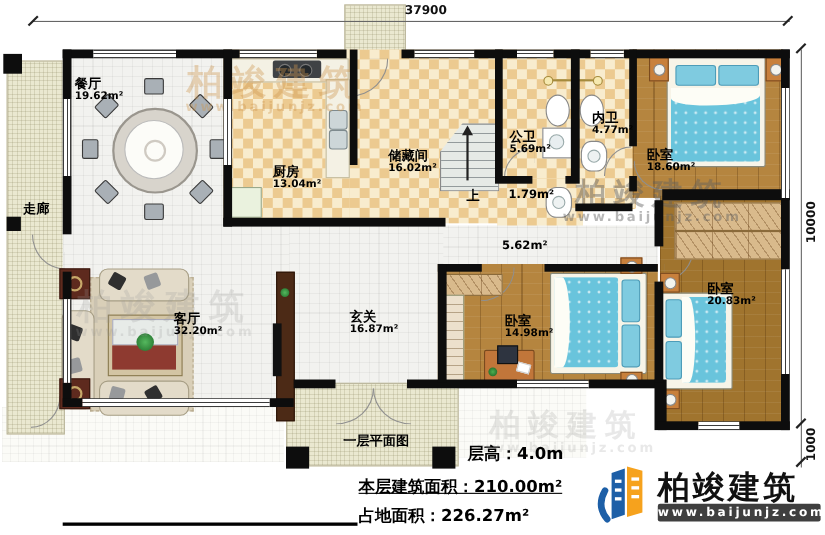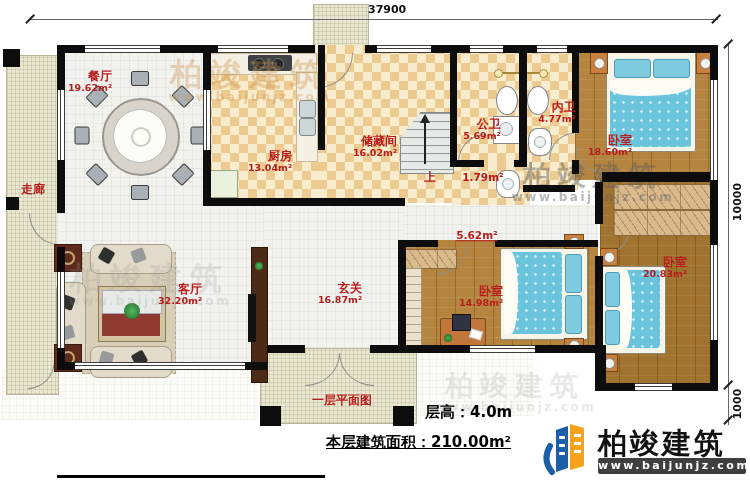--- a/index.html
+++ b/index.html
@@ -25,22 +25,22 @@
                      repeating-linear-gradient(90deg,rgba(0,0,0,.035) 0 1px,transparent 1px 7px);}
   
   .wall{position:absolute;background:#0d0d0d;z-index:30;}
   .pillar{position:absolute;background:#0d0d0d;z-index:32;}
   .win-h{position:absolute;height:8px;z-index:31;
     background:linear-gradient(to bottom,#3c3c3c 0 1px,#fff 1px 3.5px,#3c3c3c 3.5px 4.5px,#fff 4.5px 7px,#3c3c3c 7px 8px);}
   .win-v{position:absolute;width:8px;z-index:31;
     background:linear-gradient(to right,#3c3c3c 0 1px,#fff 1px 3.5px,#3c3c3c 3.5px 4.5px,#fff 4.5px 7px,#3c3c3c 7px 8px);}
   .arc{position:absolute;z-index:9;border:0 solid #8f8f8f;}
   
-  .rlabel{position:absolute;z-index:40;transform:translate(-50%,-50%);text-align:right;
-    font-weight:bold;color:#b91c1c;font-size:12px;line-height:1.1;white-space:nowrap;}
+  .rlabel{position:absolute;z-index:40;transform:translate(-50%,-50%);text-align:left;
+    font-weight:bold;color:#000000;font-size:12px;line-height:1.1;white-space:nowrap;}
   .rlabel .area{display:block;font-size:9.5px;font-weight:bold;}
   .dim{position:absolute;z-index:45;font-weight:bold;font-size:11px;color:#111;white-space:nowrap;}
   .dim.vert{transform:translate(-50%,-50%) rotate(-90deg);}
   .dimline{position:absolute;background:#666;z-index:44;}
   .tick{position:absolute;width:12px;height:1.6px;background:#222;transform:rotate(-45deg);z-index:45;}
   
   .nstand{position:absolute;z-index:12;background:#c8803c;border:1px solid #7a4a1e;}
   .nstand i{position:absolute;left:50%;top:50%;width:9px;height:9px;margin:-5px 0 0 -5px;
     border:1px solid #888;border-radius:50%;background:#f3f3ee;display:block;}
   .bedframe{position:absolute;z-index:11;background:#f7f4e8;border:1.5px solid #8a8a7a;border-radius:2px;}
@@ -341,21 +341,21 @@
   <div class="rlabel" style="left:610px;top:146px;">
     <span>卧室</span>
     <span class="area">18.60m²</span>
   </div>
   <div class="rlabel" style="left:430px;top:178px;">
     <span>上</span>
   </div>
   <div class="rlabel" style="left:483px;top:178px;">
     <span class="area" style="font-size:10.5px;">1.79m²</span>
   </div>
-  <div class="rlabel" style="left:477px;top:236px;text-decoration:underline;">
+  <div class="rlabel" style="left:477px;top:224px;">
     <span class="area" style="font-size:10.5px;">5.62m²</span>
   </div>
   <div class="rlabel" style="left:340px;top:294px;">
     <span>玄关</span>
     <span class="area">16.87m²</span>
   </div>
   <div class="rlabel" style="left:180px;top:295px;">
     <span>客厅</span>
     <span class="area">32.20m²</span>
   </div>
@@ -367,20 +367,21 @@
     <span>卧室</span>
     <span class="area">20.83m²</span>
   </div>
   <div class="rlabel" style="left:342px;top:401px;">
     <span>一层平面图</span>
   </div>
 
   <div class="underline" style="left:57px;top:475px;width:268px;"></div>
   <div class="ftxt" style="left:425px;top:403px;">层高：4.0m</div>
   <div class="ftxt" style="left:326px;top:433px;text-decoration:underline;">本层建筑面积：210.00m²</div>
+  <div class="ftxt" style="left:326px;top:460px;">占地面积：226.27m²</div>
 
   <div class="abs" style="left:540px;top:420px;width:52px;height:60px;z-index:50;">
     <svg width="52" height="60" viewBox="0 0 52 60">
       <path d="M12 52 Q2 40 10 26" fill="none" stroke="#1d5fa7" stroke-width="6" stroke-linecap="round"></path>
       <path d="M16 10 L28 6 L28 48 L16 52 Z" fill="#1d5fa7"></path>
       <path d="M30 4 L44 8 L44 46 L30 50 Z" fill="#f6a21d"></path>
       <rect x="19" y="16" width="6" height="3" fill="#fff"></rect>
       <rect x="19" y="24" width="6" height="3" fill="#fff"></rect>
       <rect x="19" y="32" width="6" height="3" fill="#fff"></rect>
       <rect x="34" y="14" width="7" height="3" fill="#fff"></rect>

